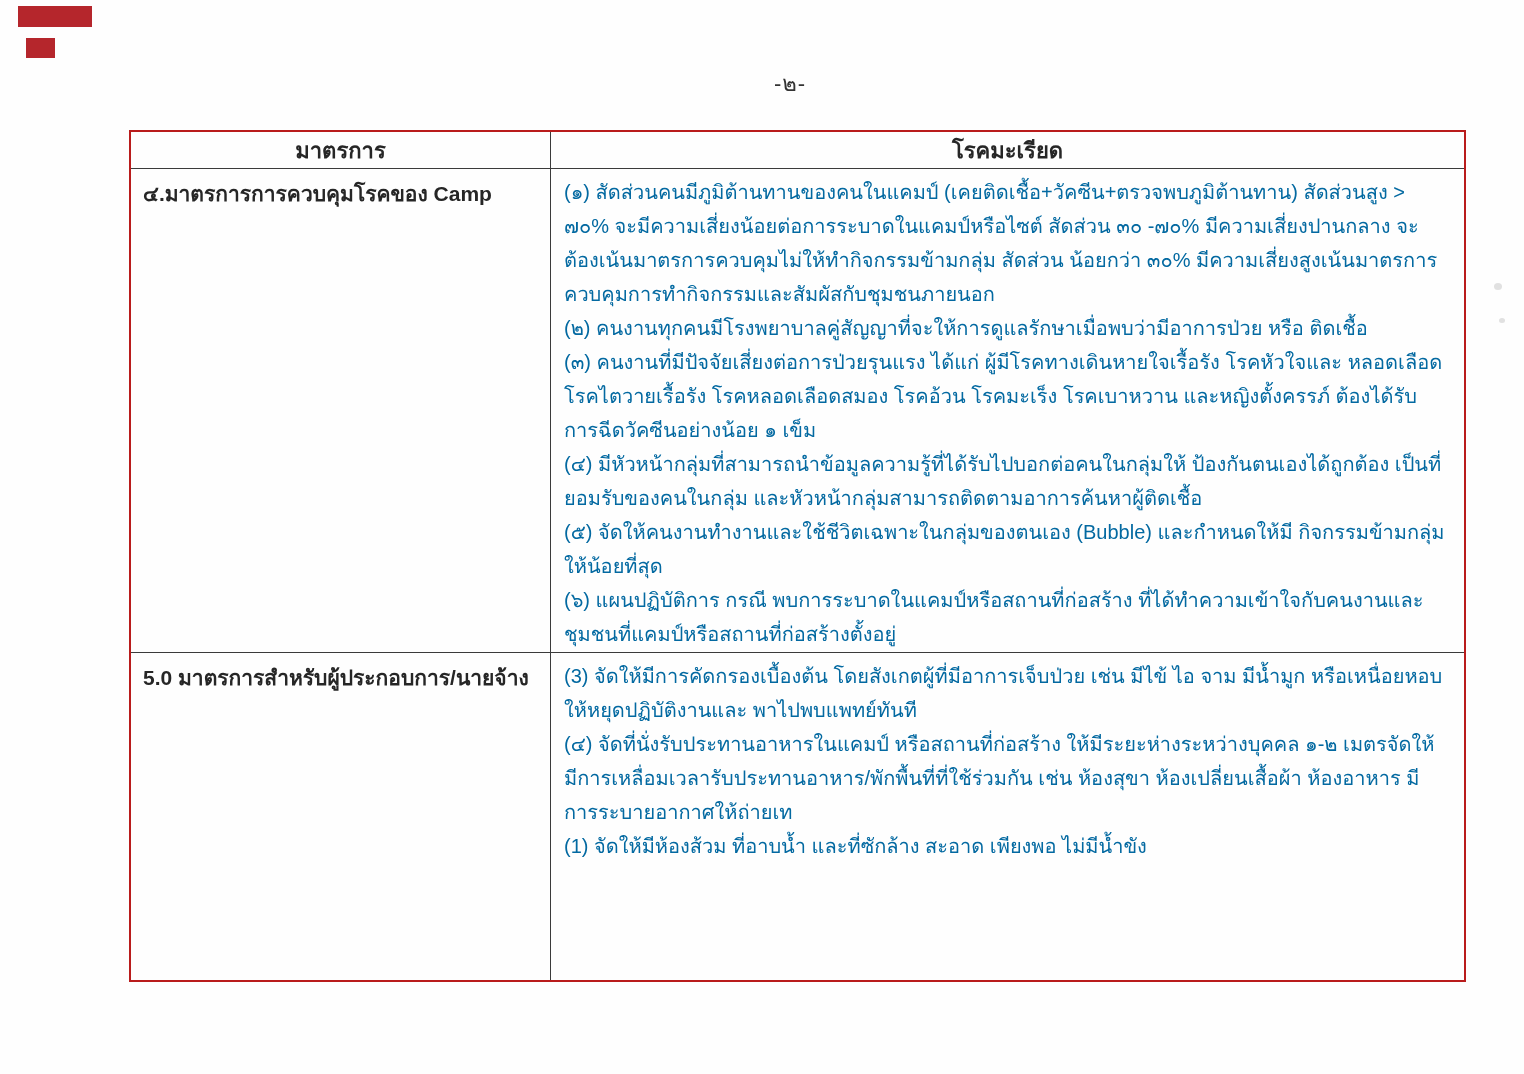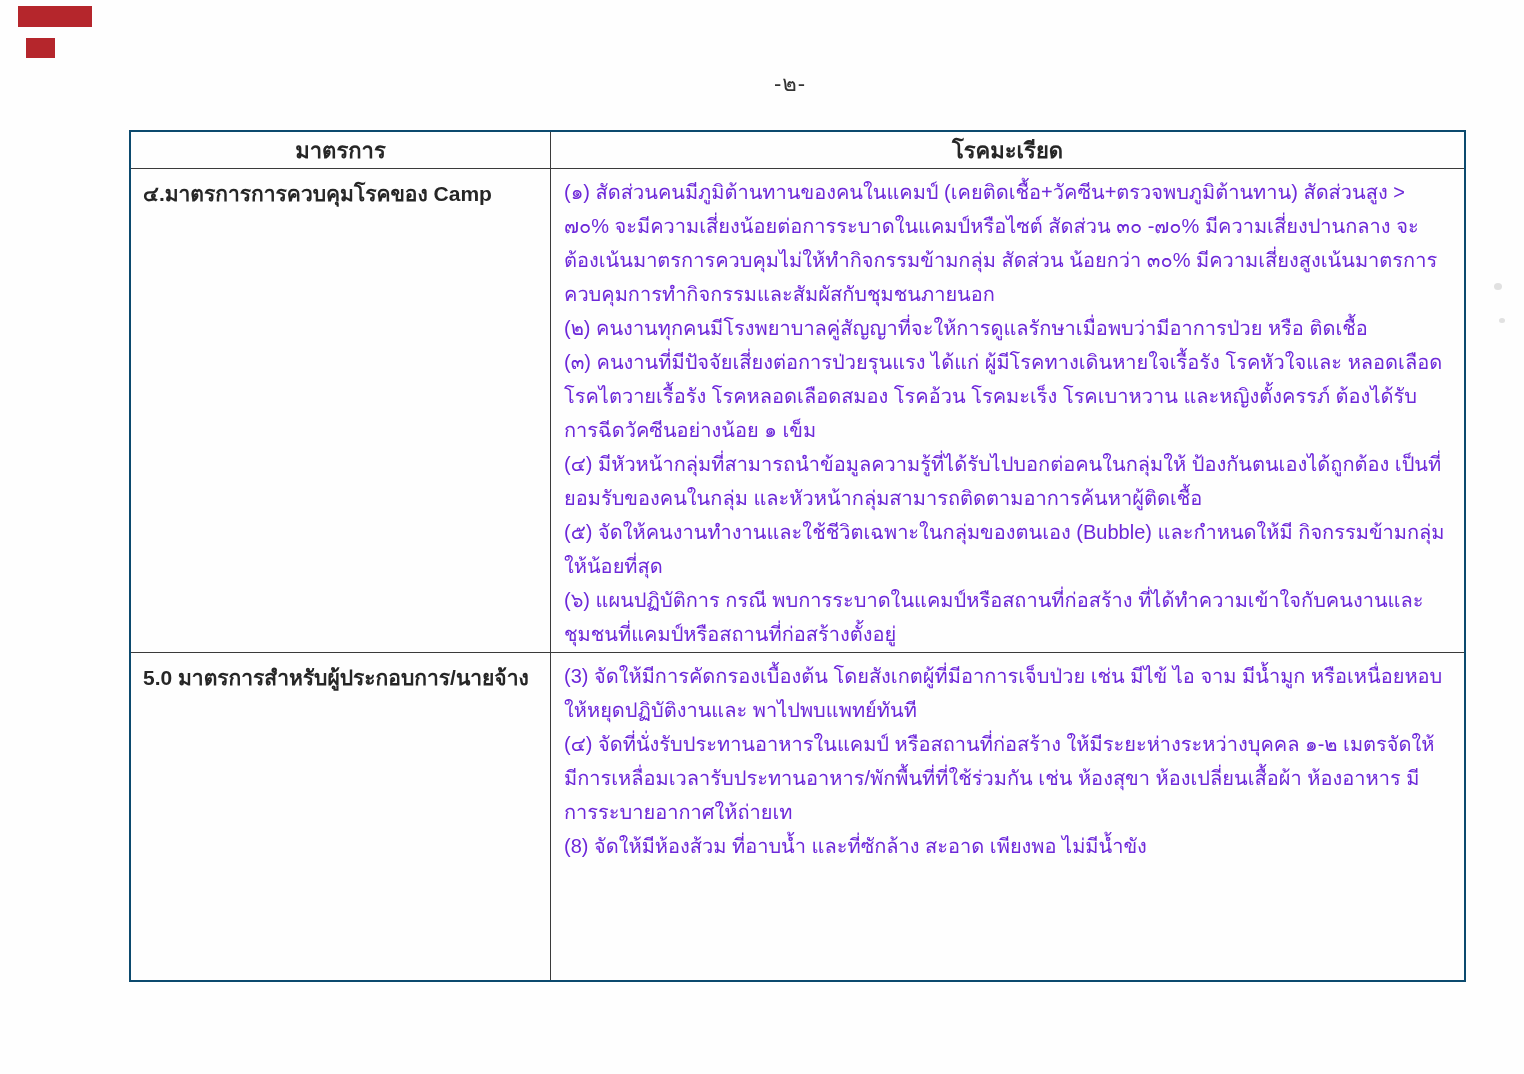--- a/index.html
+++ b/index.html
@@ -41,21 +41,21 @@
   
   .doc-table {
     position: absolute;
     left: 129px;
     top: 130px;
     width: 1337px;
     height: 852px;
     display: grid;
     grid-template-columns: 420px 1fr;
     grid-template-rows: 37px 484px 1fr;
-    border: 2px solid #0c4a6e;
+    border: 2px solid #b91c1c;
     box-sizing: border-box;
     background: #fefefe;
   }
   .cell {
     box-sizing: border-box;
     border-right: 1.5px solid #3b3b3b;
     border-bottom: 1.5px solid #3b3b3b;
     overflow: hidden;
   }
   .cell.last-col { border-right: none; }
@@ -75,21 +75,21 @@
     font-size: 21px;
     font-weight: 600;
     color: #262626;
     line-height: 1.4;
   }
 
   .details-cell {
     padding: 6px 18px 0 13px;
     font-size: 20px;
     line-height: 34px;
-    color: #6d28d9;
+    color: #0369a1;
   }
   .details-cell p {
     margin: 0;
     text-align: left;
   }
 
   
   .speckle {
     position: absolute;
     background: #c9c9c9;
@@ -122,21 +122,21 @@
       <p>(๔) มีหัวหน้ากลุ่มที่สามารถนำข้อมูลความรู้ที่ได้รับไปบอกต่อคนในกลุ่มให้ ป้องกันตนเองได้ถูกต้อง เป็นที่ยอมรับของคนในกลุ่ม และหัวหน้ากลุ่มสามารถติดตามอาการค้นหาผู้ติดเชื้อ</p>
       <p>(๕) จัดให้คนงานทำงานและใช้ชีวิตเฉพาะในกลุ่มของตนเอง (Bubble) และกำหนดให้มี กิจกรรมข้ามกลุ่มให้น้อยที่สุด</p>
       <p>(๖) แผนปฏิบัติการ กรณี พบการระบาดในแคมป์หรือสถานที่ก่อสร้าง ที่ได้ทำความเข้าใจกับคนงานและชุมชนที่แคมป์หรือสถานที่ก่อสร้างตั้งอยู่</p>
       <p>(๗) ความพร้อมในการทำ camp isolation: สถานที่ คนดูแล อาหารน้ำ การส่งต่อ (ให้จัดทำแผนผังกำหนดพื้นที่ เขียว เหลือง แดง ให้เหมาะสม พร้อมมาตรการให้ชัดเจน)</p>
     </div>
 
     <div class="cell measure-cell last-row">5.0 มาตรการสำหรับผู้ประกอบการ/นายจ้าง</div>
     <div class="cell details-cell last-col last-row">
       <p>(3) จัดให้มีการคัดกรองเบื้องต้น โดยสังเกตผู้ที่มีอาการเจ็บป่วย เช่น มีไข้ ไอ จาม มีน้ำมูก หรือเหนื่อยหอบ ให้หยุดปฏิบัติงานและ พาไปพบแพทย์ทันที</p>
       <p>(๔) จัดที่นั่งรับประทานอาหารในแคมป์ หรือสถานที่ก่อสร้าง ให้มีระยะห่างระหว่างบุคคล ๑-๒ เมตรจัดให้มีการเหลื่อมเวลารับประทานอาหาร/พักพื้นที่ที่ใช้ร่วมกัน เช่น ห้องสุขา ห้องเปลี่ยนเสื้อผ้า ห้องอาหาร มีการระบายอากาศให้ถ่ายเท</p>
-      <p>(8) จัดให้มีห้องส้วม ที่อาบน้ำ และที่ซักล้าง สะอาด เพียงพอ ไม่มีน้ำขัง</p>
+      <p>(1) จัดให้มีห้องส้วม ที่อาบน้ำ และที่ซักล้าง สะอาด เพียงพอ ไม่มีน้ำขัง</p>
     </div>
 
   </div>
 
   <div class="speckle speckle-1"></div>
   <div class="speckle speckle-2"></div>
 
 </div>
 
 </body></html>

